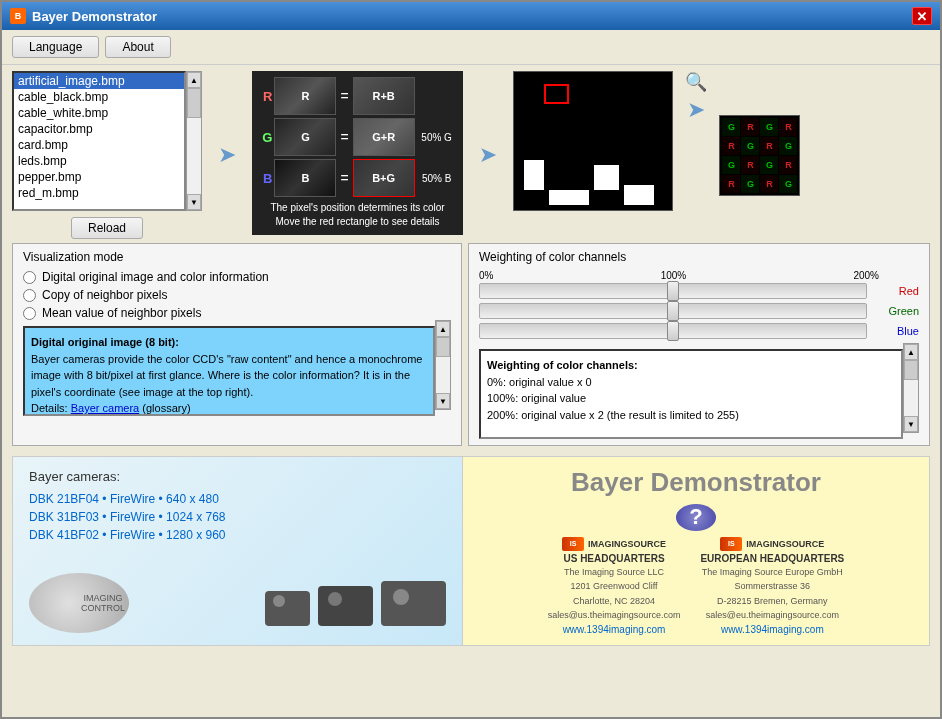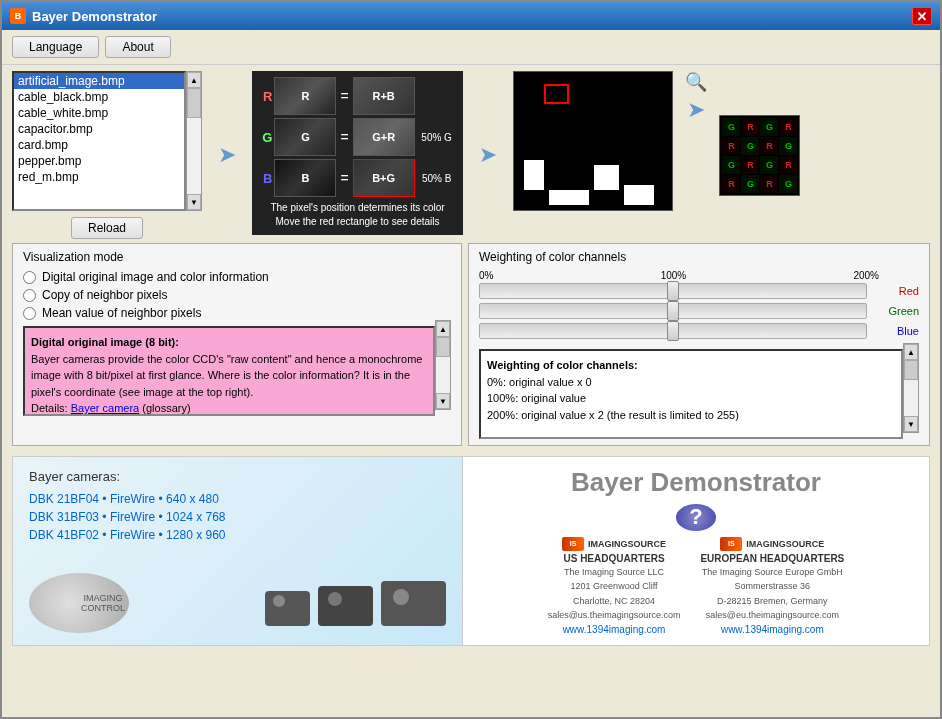--- a/index.html
+++ b/index.html
@@ -126,21 +126,21 @@
       font-size: 12px;
       margin-bottom: 6px;
     }
     .radio-group { display: flex; flex-direction: column; gap: 4px; }
     .radio-item { display: flex; align-items: center; gap: 6px; font-size: 12px; cursor: pointer; }
     .radio-item input { cursor: pointer; }
 
     
     .desc-box {
       border: 2px inset #888;
-      background: #f9a8d4;
+      background: #7dd3fc;
       padding: 6px;
       font-size: 11px;
       line-height: 1.5;
       height: 90px;
       overflow-y: auto;
       margin-top: 6px;
     }
     .desc-box a { color: #0000cc; }
 
     
@@ -198,21 +198,21 @@
       height: 90px;
       overflow-y: auto;
       margin-top: 6px;
     }
 
     
     .promo-area {
       border: 1px solid #ccc;
       margin: 6px 10px;
       display: flex;
-      background: #ffffff;
+      background: #fef9c3;
       height: 190px;
     }
     .promo-left {
       width: 450px;
       background: linear-gradient(135deg, #e8f4f8, #c8e8f8);
       padding: 12px 16px;
       display: flex;
       flex-direction: column;
       justify-content: space-between;
       border-right: 1px solid #ccc;
@@ -315,20 +315,21 @@
   <div class="top-content">
 
     <div class="file-list-panel">
       <div class="listbox-container">
         <div class="file-listbox" id="fileListbox">
             <div class="file-listbox-item selected">artificial_image.bmp</div>
             <div class="file-listbox-item">cable_black.bmp</div>
             <div class="file-listbox-item">cable_white.bmp</div>
             <div class="file-listbox-item">capacitor.bmp</div>
             <div class="file-listbox-item">card.bmp</div>
+            <div class="file-listbox-item">leds.bmp</div>
             <div class="file-listbox-item">pepper.bmp</div>
             <div class="file-listbox-item">red_m.bmp</div>
           </div>
         <div class="scroll-stub">
           <div class="scroll-btn">▲</div>
           <div class="scroll-track">
             <div class="scroll-thumb"></div>
           </div>
           <div class="scroll-btn">▼</div>
         </div>

